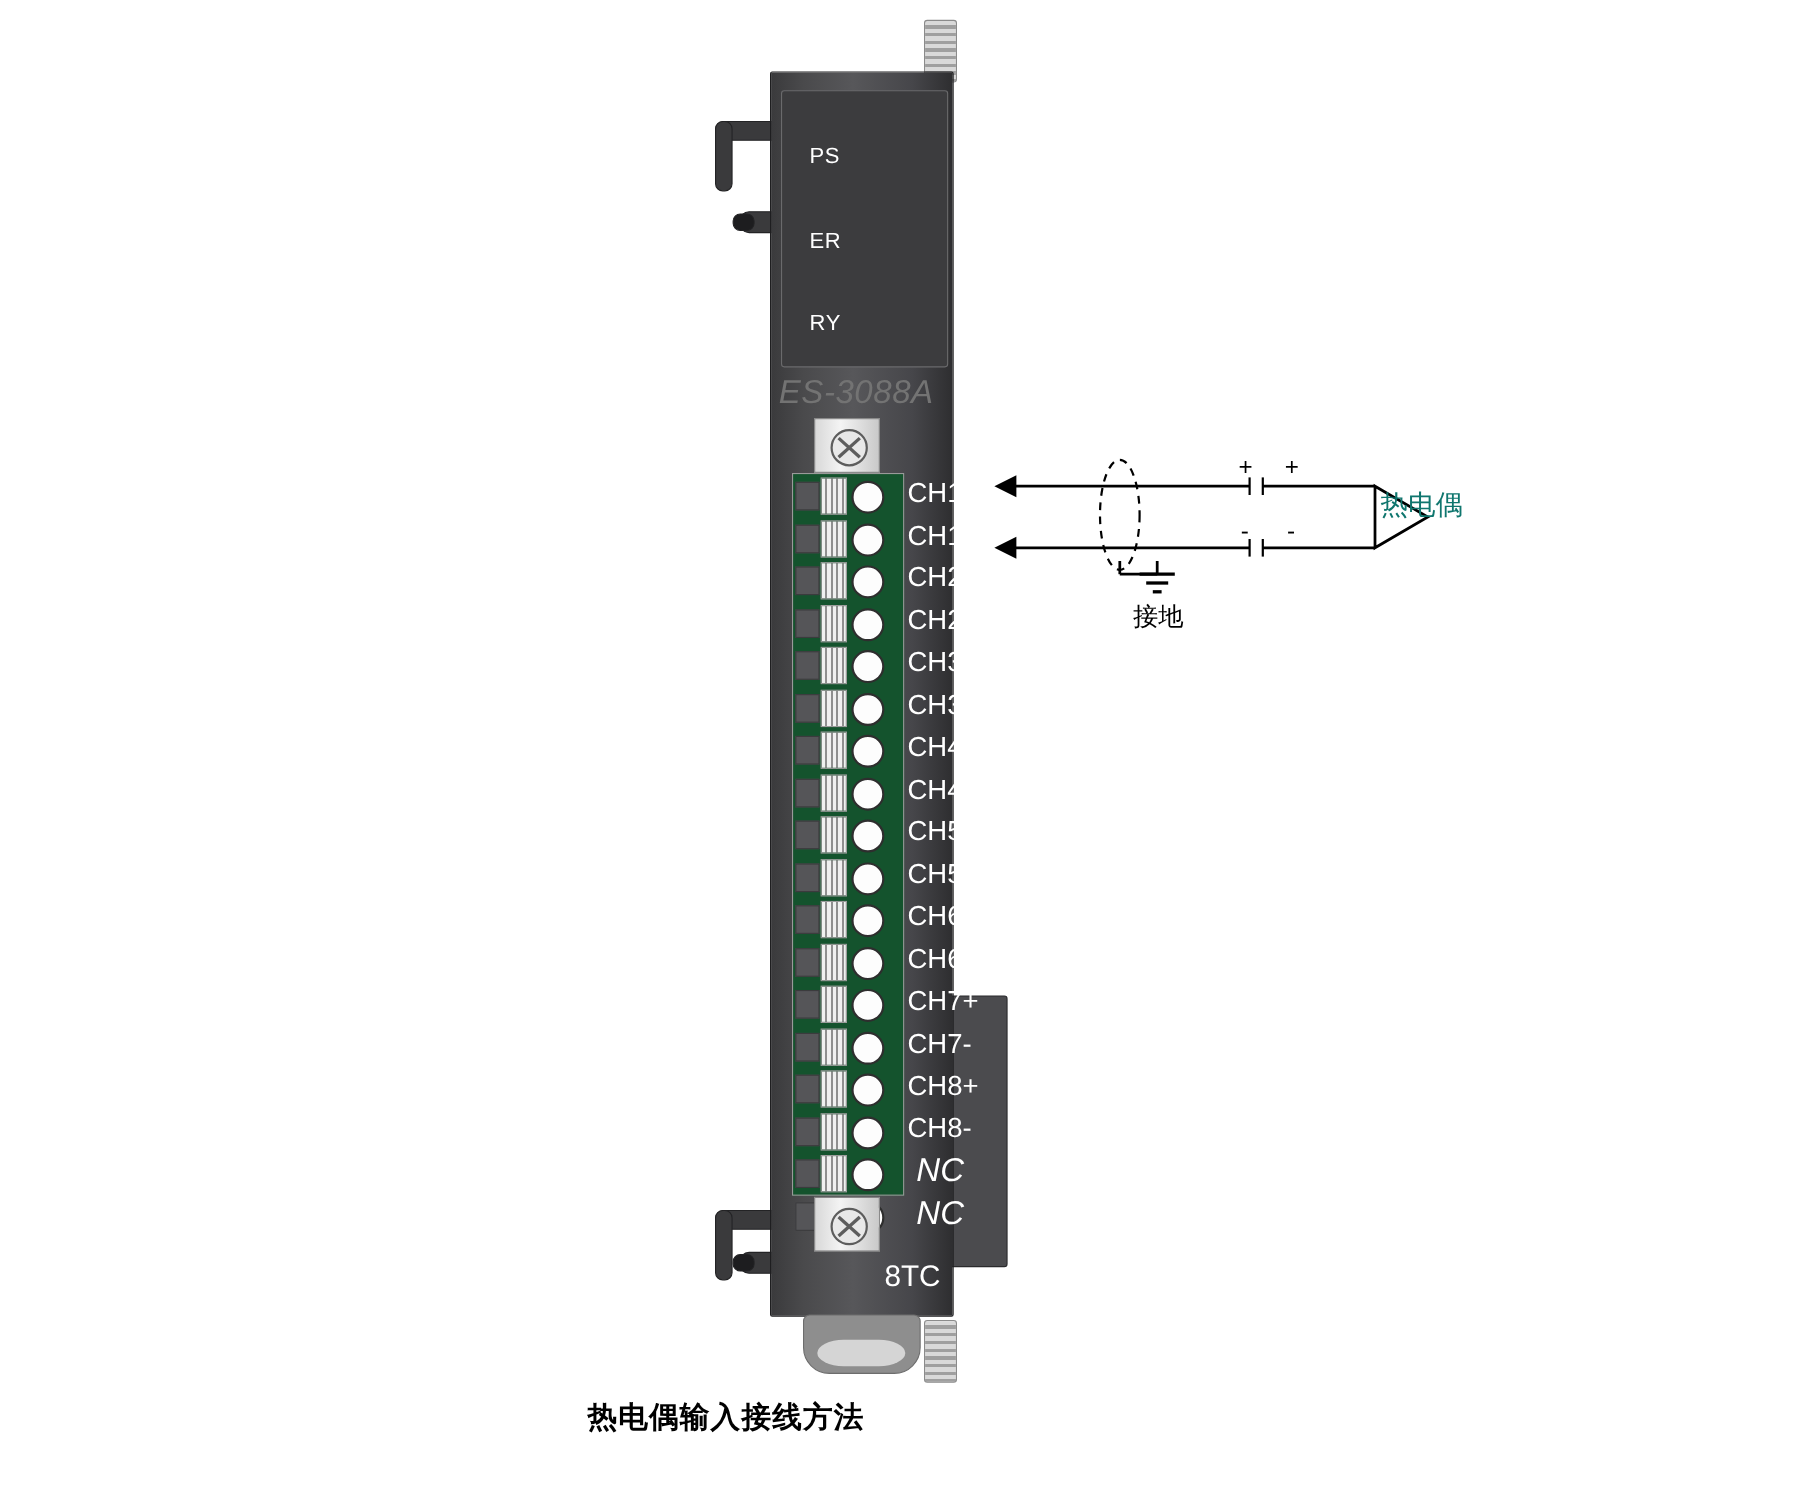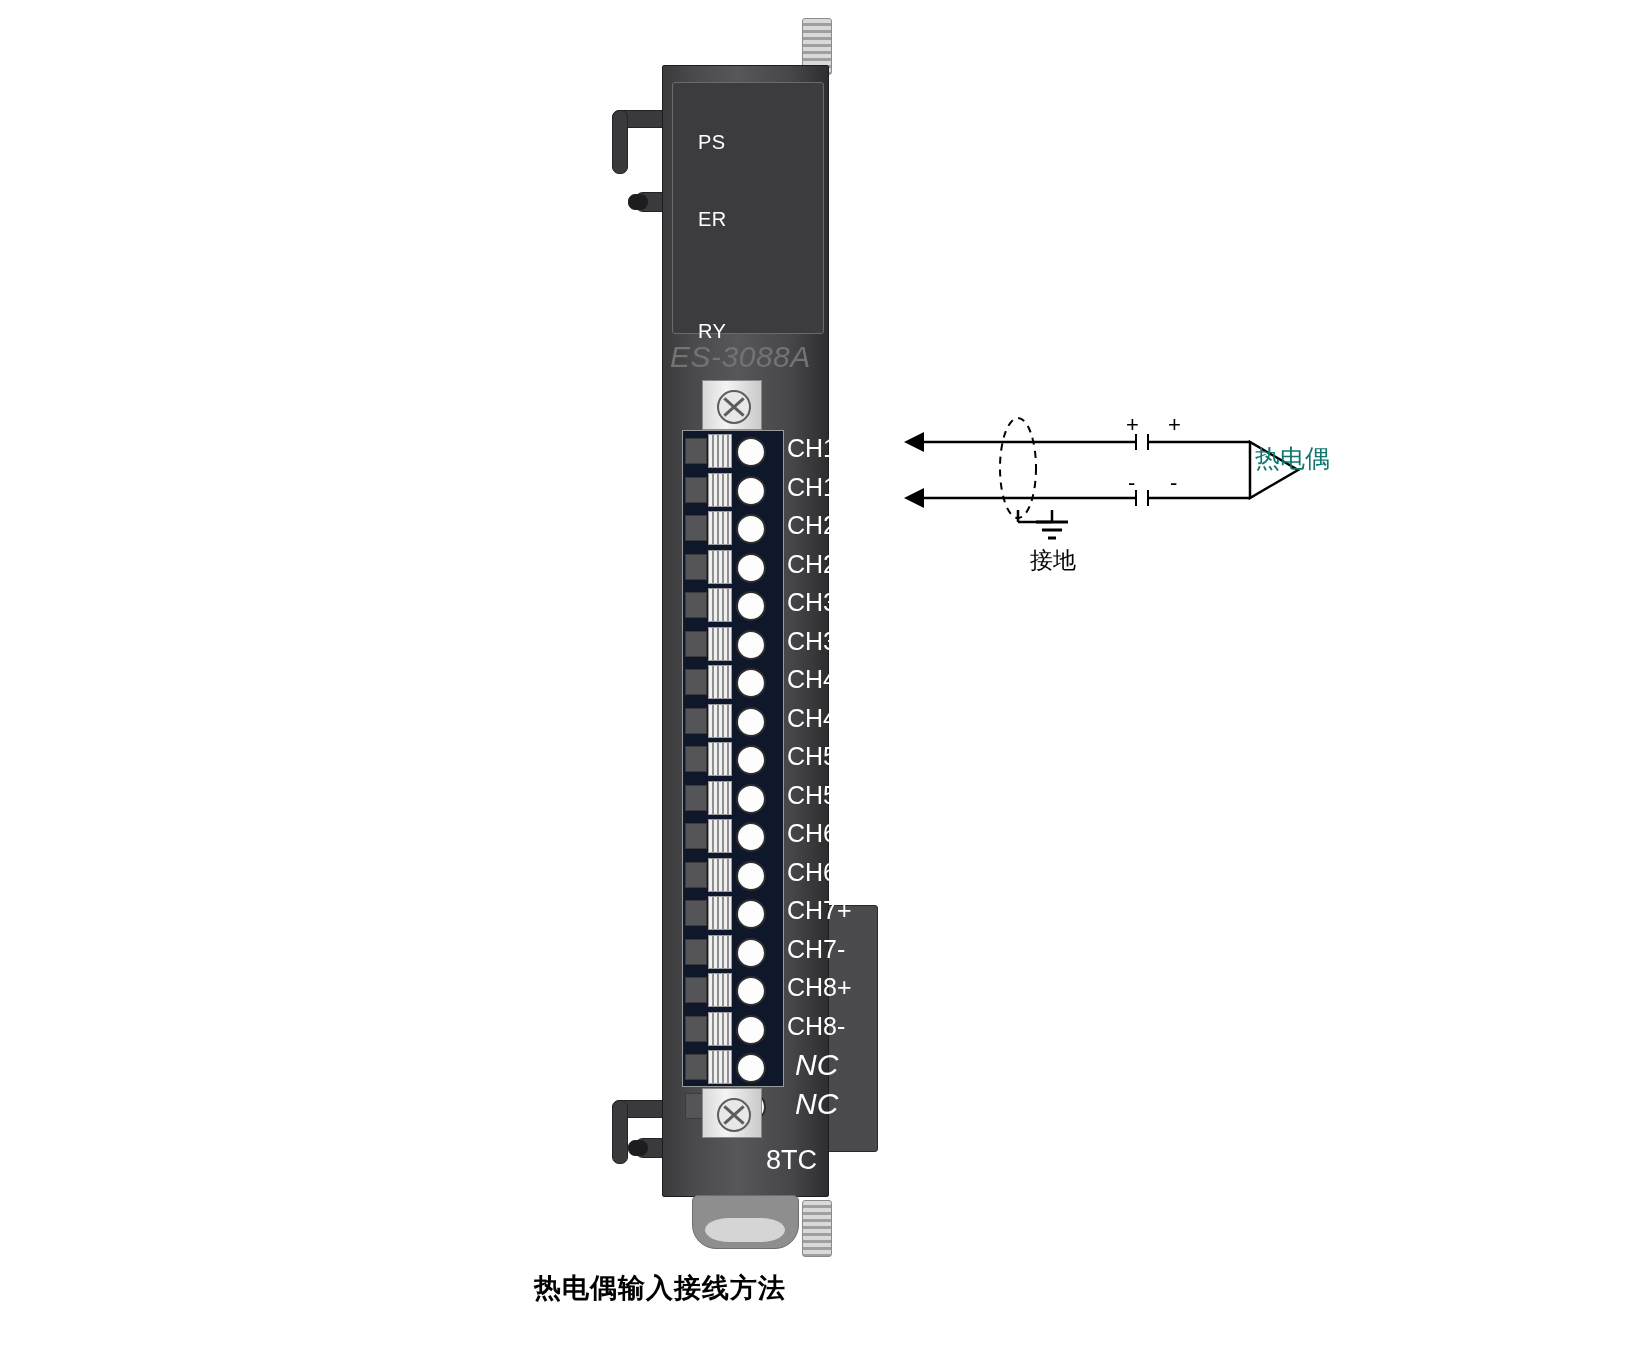--- a/index.html
+++ b/index.html
@@ -11,21 +11,21 @@
     width: 1632px;
     height: 1354px;
     position: relative;
     font-family: "Liberation Sans", sans-serif;
     overflow: hidden;
   }
 
   
   #module-assembly {
     position: absolute;
-    left: 612px;
+    left: 650px;
     top: 10px;
     width: 320px;
     height: 1240px;
   }
 
   .module-body {
     position: absolute;
     left: 50px;
     top: 55px;
     width: 165px;
@@ -48,21 +48,21 @@
   }
   .led-label {
     position: absolute;
     left: 25px;
     color: #ffffff;
     font-size: 20px;
     letter-spacing: .5px;
   }
   .led-ps { top: 48px; }
   .led-er { top: 125px; }
-  .led-ry { top: 200px; margin-top: 37px; }
+  .led-ry { top: 200px; }
 
   
   .model-text {
     position: absolute;
     left: 58px;
     top: 330px;
     width: 170px;
     color: #737373;
     font-size: 30px;
     letter-spacing: .5px;
@@ -116,21 +116,21 @@
   .screw-circle:before { transform: translate(-13px,-1.5px) rotate(42deg); }
   .screw-circle:after  { transform: translate(-13px,-1.5px) rotate(-42deg); }
 
   
   .terminal-block {
     position: absolute;
     left: 70px;
     top: 420px;
     width: 100px;
     height: 655px;
-    background: #0f172a;
+    background: #14532d;
     border: 1px solid #9a9a9a;
   }
   .terminal-row {
     position: relative;
     height: 38.5px;
     display: flex;
     align-items: center;
   }
   .tr-clampblock {
     position: absolute;

